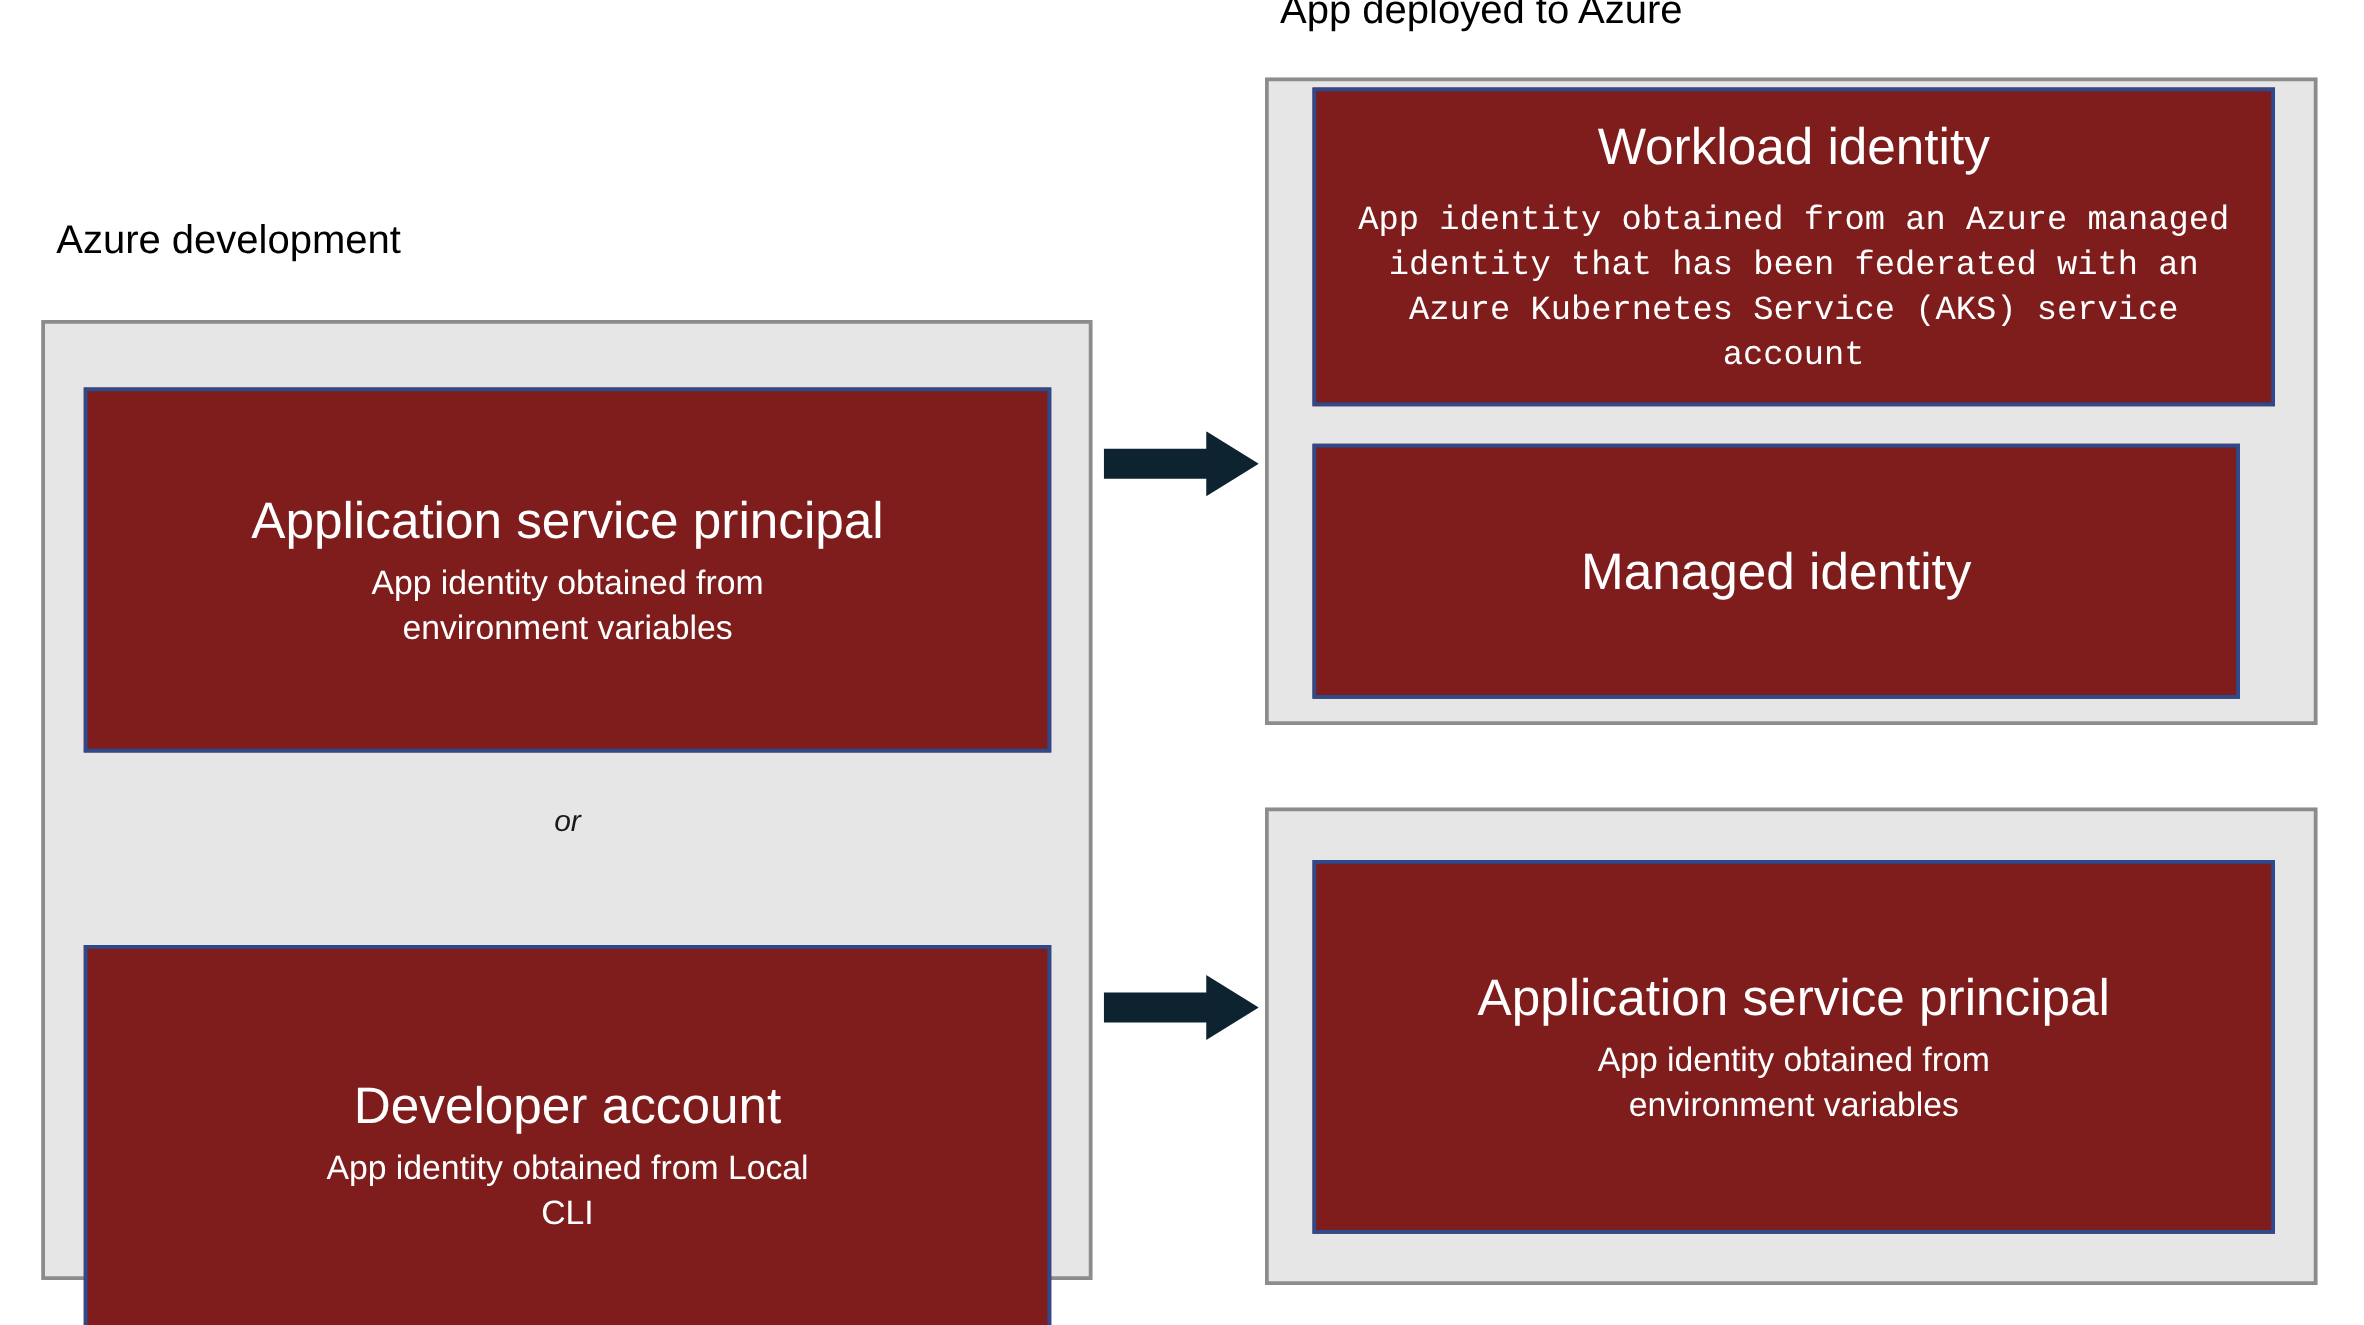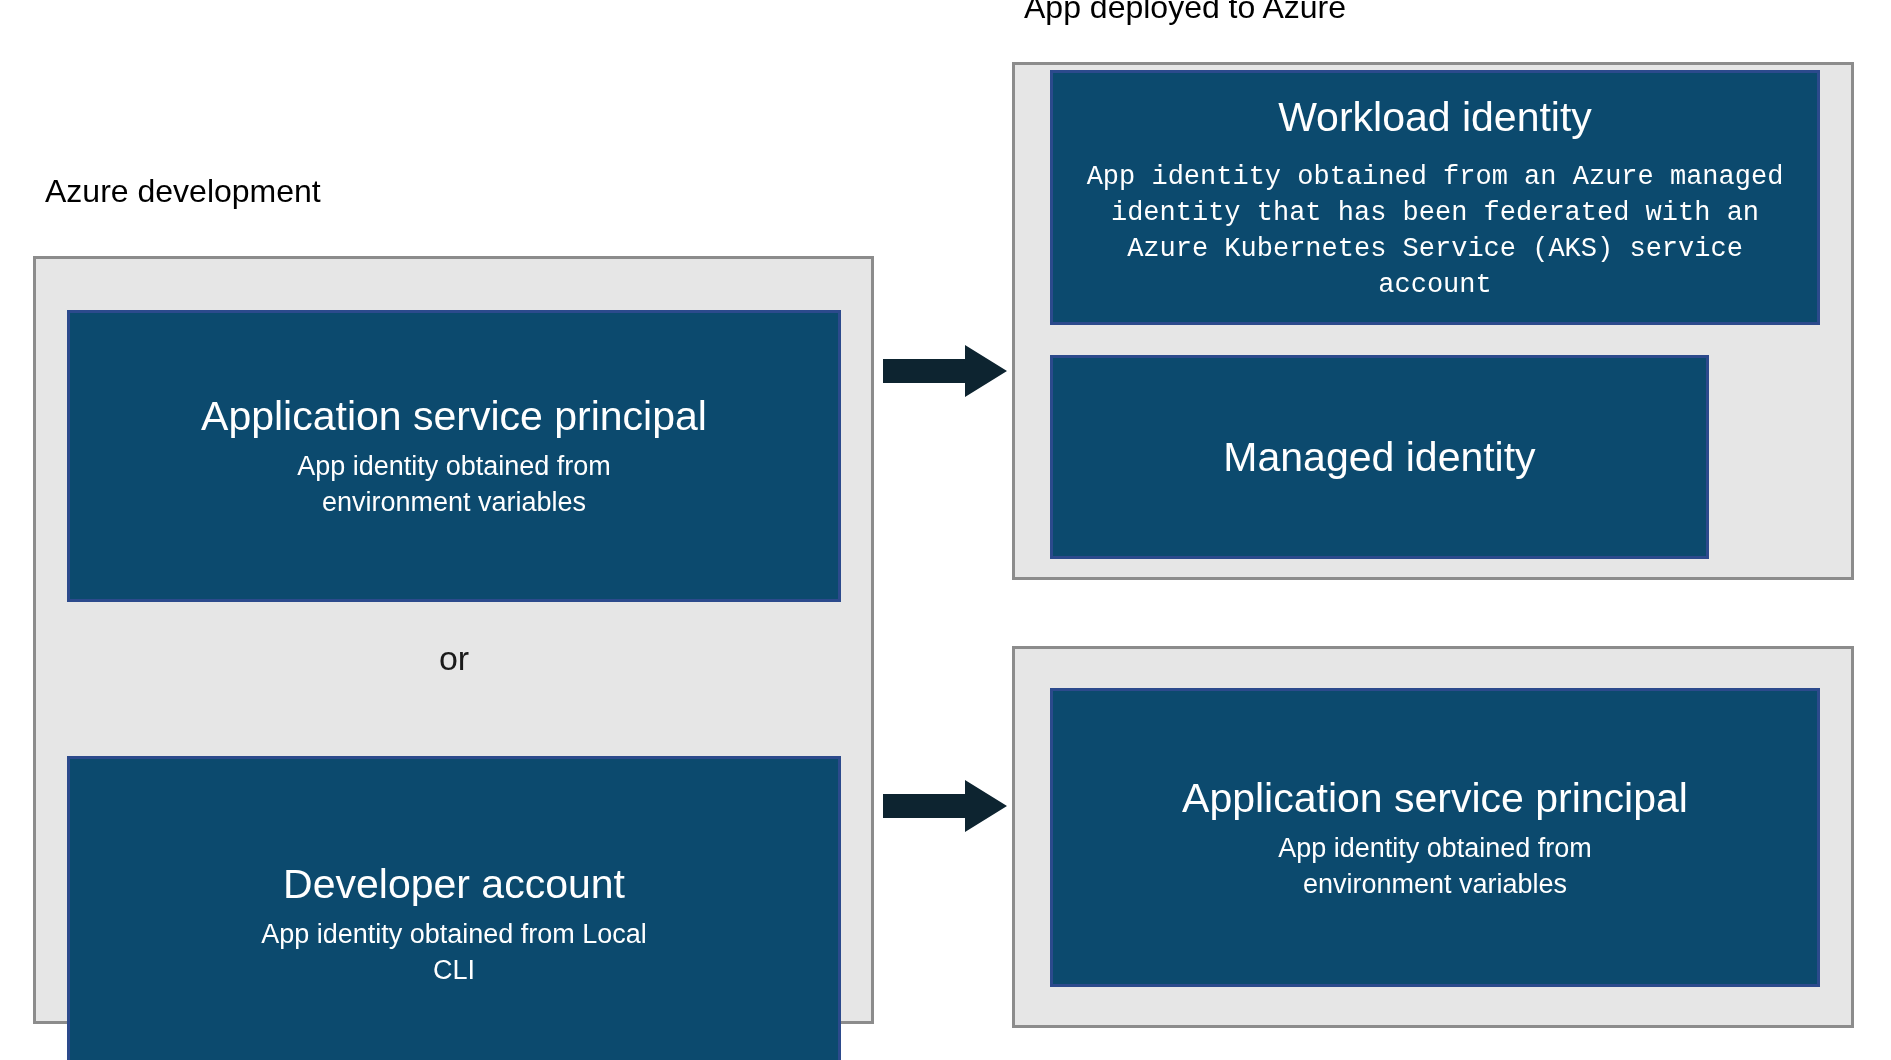--- a/index.html
+++ b/index.html
@@ -36,21 +36,21 @@
     color: #000000;
     font-size: 32px;
     line-height: 38px;
     white-space: nowrap;
     font-family: "Liberation Sans", sans-serif;
   }
 
   
   .node {
     position: absolute;
-    background: #0c4a6e;
+    background: #7f1d1d;
     border: 3px solid #2c4a8c;
     box-sizing: border-box;
     display: flex;
     flex-direction: column;
     align-items: center;
     justify-content: center;
     color: #ffffff;
     text-align: center;
     padding: 6px 10px;
   }
@@ -67,22 +67,23 @@
     font-weight: 400;
     color: #ffffff;
     margin-top: 8px;
     max-width: 100%;
   }
   .node-desc.tight { margin-top: 18px; }
 
   
   .or-label {
     position: absolute;
-    font-size: 34px;
+    font-size: 24px;
     line-height: 36px;
+    font-style: italic;
     color: #1a1a1a;
     text-align: center;
     white-space: nowrap;
   }
 
   
   .arrow {
     position: absolute;
   }
 
@@ -93,21 +94,21 @@
 
   #title-local      { left: 45px;  top: 172px; }
   #title-azure      { left: 1024px;top: -12px; }
   #title-onprem     { left: 1024px;top: 572px; }
 
   #node-asp-local   { left: 67px;  top: 310px; width: 774px;  height: 292px; }
   #node-dev-local   { left: 67px;  top: 756px; width: 774px;  height: 336px; }
   #or-local         { left: 67px;  top: 640px; width: 774px; }
 
   #node-workload    { left: 1050px;top: 70px;  width: 770px;  height: 255px; }
-  #node-managed     { left: 1050px;top: 355px; width: 659px;  height: 204px; }
+  #node-managed     { left: 1050px;top: 355px; width: 742px;  height: 204px; }
   #node-asp-onprem  { left: 1050px;top: 688px; width: 770px;  height: 299px; }
 
   #arrow-top        { left: 883px; top: 345px; width: 124px; height: 52px; }
   #arrow-bottom     { left: 883px; top: 780px; width: 124px; height: 52px; }
 </style>
 </head>
 <body>
 
 <div class="stage">
 

